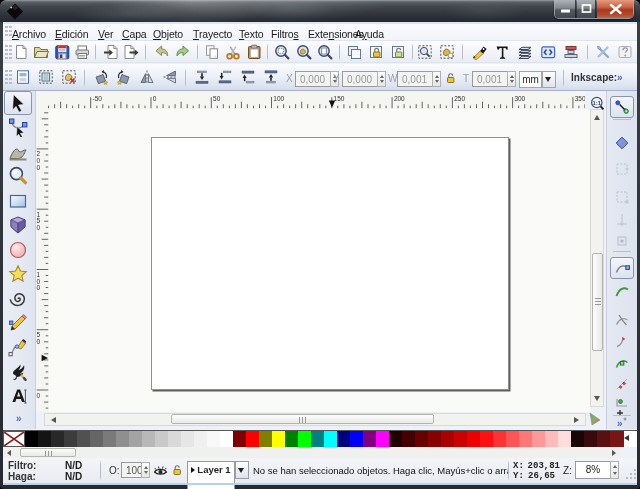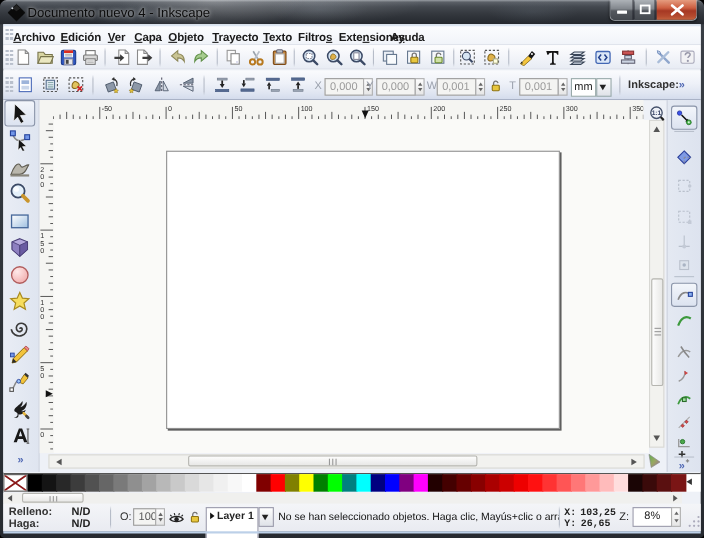--- a/index.html
+++ b/index.html
@@ -5,41 +5,40 @@
     <div class="ab" style="left:60px;top:2px;width:130px;height:20px;background:radial-gradient(ellipse 70px 14px at 50% 60%,rgba(160,175,190,.18),transparent 75%);"></div>
     <div class="ab" style="left:230px;top:0px;width:120px;height:22px;background:radial-gradient(ellipse 60px 16px at 50% 40%,rgba(150,165,180,.15),transparent 75%);"></div>
     <div class="ab" style="left:430px;top:0px;width:110px;height:22px;background:radial-gradient(ellipse 55px 15px at 50% 50%,rgba(140,155,170,.12),transparent 75%);"></div>
     <div class="glass" style="left:0;top:0;width:640px;height:22px;"></div>
     <div class="ab" style="left:180px;top:0;width:200px;height:22px;background:radial-gradient(ellipse 150px 30px at 50% 10%,rgba(255,255,255,.14),transparent 70%);"></div>
     <div class="ab" style="left:6px;top:3px;"><svg width="18" height="17" viewBox="0 0 18 17" style="">
         <path d="M9 0.8L16.8 8.5 9 16.2 1.2 8.5z" fill="#0a0a0a" stroke="#000" stroke-width=".4"></path>
         <path d="M5.5 4.8L9 1.6l3.5 3.2L9 7.2z" fill="#232323"></path>
         <circle cx="5.2" cy="4.4" r=".9" fill="#cfd4da"></circle>
       </svg></div>
-    <div id="titletext">Documento nuevo 4 - Inkscape</div>
     <div class="ab" style="left:554px;top:0;width:80px;height:19px;border:1px solid rgba(230,235,240,.55);border-top:none;border-radius:0 0 5px 5px;box-shadow:0 1px 2px rgba(0,0,0,.5);overflow:hidden;">
       <div class="ab" style="left:0;top:0;width:21px;height:19px;background:linear-gradient(180deg,#aeb3b8 0%,#82878d 42%,#54585e 52%,#43474d 100%);border-right:1px solid rgba(20,20,30,.7);">
         <svg width="21" height="19" viewBox="0 0 21 19" style="position:absolute;left:0;top:0;">
           <rect x="6" y="9.5" width="9" height="3" rx="0.5" fill="#fff"></rect>
         </svg>
       </div>
       <div class="ab" style="left:22px;top:0;width:19px;height:19px;background:linear-gradient(180deg,#aeb3b8 0%,#82878d 42%,#54585e 52%,#43474d 100%);border-right:1px solid rgba(20,20,30,.7);">
         <svg width="19" height="19" viewBox="0 0 19 19" style="position:absolute;left:0;top:0;">
           <rect x="5.5" y="5" width="8" height="7" fill="none" stroke="#fff" stroke-width="1.7"></rect>
         </svg>
       </div>
       <div class="ab" style="left:42px;top:0;width:38px;height:19px;background:linear-gradient(180deg,#e59c7f 0%,#cd5f41 38%,#a63823 52%,#b44b2f 78%,#c86a42 100%);">
         <svg width="38" height="19" viewBox="0 0 38 19" style="position:absolute;left:0;top:0;">
           <path d="M14 5l9.5 8M23.5 5L14 13" stroke="#fff" stroke-width="2.4" stroke-linecap="round"></path>
         </svg>
       </div>
     </div>
     <div id="client"></div>
     <div class="ab" style="left:3px;top:22px;width:634px;height:2px;background:#dce6f2;"></div>
-    <div class="ab" style="left:3px;top:24px;width:634px;height:16.5px;background:linear-gradient(180deg,#fbfcfe,#f1f4f9);border-bottom:1px solid #e0e4ec;font-weight:bold;">
+    <div class="ab" style="left:3px;top:24px;width:634px;height:16.5px;background:linear-gradient(180deg,#fbfcfe,#f1f4f9);border-bottom:1px solid #e0e4ec;">
       <div class="grip" style="left:2px;top:2px;height:12px;"></div>
       <div class="grip" style="left:6px;top:2px;height:12px;"></div>
       <div class="menuitem" style="left:9px;"><u>A</u>rchivo</div>
       <div class="menuitem" style="left:52px;"><u>E</u>dición</div>
       <div class="menuitem" style="left:95px;"><u>V</u>er</div>
       <div class="menuitem" style="left:119px;"><u>C</u>apa</div>
       <div class="menuitem" style="left:150px;"><u>O</u>bjeto</div>
       <div class="menuitem" style="left:190px;"><u>T</u>rayecto</div>
       <div class="menuitem" style="left:236px;"><u>T</u>exto</div>
       <div class="menuitem" style="left:268px;">Filtro<u>s</u></div>
@@ -681,21 +680,21 @@
     <div class="ab" style="left:3px;top:447.5px;width:617px;height:10px;background:#f0f0ee;">
       <div class="ab" style="left:4px;top:2px;border-top:3px solid transparent;border-bottom:3px solid transparent;border-right:4.5px solid #555;"></div>
       <div class="ab" style="right:4px;top:2px;border-top:3px solid transparent;border-bottom:3px solid transparent;border-left:4.5px solid #555;"></div>
       <div class="ab" style="left:17px;top:0.5px;width:56px;height:8.5px;background:linear-gradient(180deg,#fdfdfd,#e8e8e6);border:1px solid #b5b5b0;border-radius:2px;">
         <div class="ab" style="left:24px;top:2px;width:1px;height:5px;background:#999;"></div>
         <div class="ab" style="left:27px;top:2px;width:1px;height:5px;background:#999;"></div>
         <div class="ab" style="left:30px;top:2px;width:1px;height:5px;background:#999;"></div>
       </div>
     </div>
     <div class="ab" style="left:3px;top:458px;width:634px;height:25px;background:linear-gradient(180deg,#f4f5f8,#e9ebf1);font-size:10px;color:#222;">
-      <div class="ab" style="left:5px;top:2px;font-weight:bold;color:#333;">Relleno:</div>
+      <div class="ab" style="left:5px;top:2px;font-weight:bold;color:#333;">Filtro:</div>
       <div class="ab" style="left:62px;top:2px;font-weight:bold;">N/D</div>
       <div class="ab" style="left:5px;top:13px;font-weight:bold;color:#333;">Haga:</div>
       <div class="ab" style="left:62px;top:13px;font-weight:bold;">N/D</div>
       <div class="sep1" style="left:97px;top:2px;height:21px;"></div>
       <div class="ab" style="left:106px;top:7px;color:#333;">O:</div>
       <div class="spin" style="left:118px;top:4px;width:21px;color:#555;">100</div>
       <div class="spinbtn" style="left:138px;top:4px;"></div>
       <div class="ab" style="left:150px;top:5px;"><svg width="15" height="15" viewBox="0 0 15 15" style="">
           <path d="M1.5 9C4 5.5 11 5.5 13.5 9 11 12 4 12 1.5 9z" fill="none" stroke="#222" stroke-width="1.2"></path>
           <circle cx="7.5" cy="9" r="2" fill="#222"></circle>
@@ -704,21 +703,21 @@
       <div class="ab" style="left:167px;top:4px;"><svg width="15" height="15" viewBox="0 0 15 15" style="">
           <path d="M5.2 7.5v-1.6a2 2 0 0 1 4-0.3" fill="none" stroke="#777" stroke-width="1.2"></path>
           <rect x="4" y="7.5" width="6.4" height="5" rx="0.8" fill="#e8c73e" stroke="#8f7414"></rect>
         </svg></div>
       <div class="ab" style="left:184px;top:3px;width:48px;height:34px;background:#fff;border:1px solid #99a;font-weight:bold;font-size:9.5px;line-height:16px;text-align:center;"><span style="display:inline-block;width:0;height:0;border-top:3px solid transparent;border-bottom:3px solid transparent;border-left:4px solid #111;margin-right:2px;"></span>Layer 1</div>
       <div class="ab" style="left:232px;top:3px;width:14px;height:18px;background:linear-gradient(180deg,#fefefe,#dfe2e8);border:1px solid #99a;"></div>
       <div class="ab" style="left:235px;top:10px;border-left:3.5px solid transparent;border-right:3.5px solid transparent;border-top:5px solid #222;"></div>
       <div class="ab" style="left:250px;top:7px;width:255px;overflow:hidden;white-space:nowrap;font-size:9.5px;color:#111;">No se han seleccionado objetos. Haga clic, Mayús+clic o arrastr</div>
       <div class="sep1" style="left:505px;top:2px;height:21px;"></div>
       <div class="ab" style="left:510px;top:3px;font-family:'Liberation Mono',monospace;font-size:9px;font-weight:bold;">X:</div>
-      <div class="ab" style="left:520px;top:3px;width:37px;text-align:right;font-family:'Liberation Mono',monospace;font-size:9px;font-weight:bold;">103,25</div>
+      <div class="ab" style="left:520px;top:3px;width:37px;text-align:right;font-family:'Liberation Mono',monospace;font-size:9px;font-weight:bold;">203,81</div>
       <div class="ab" style="left:510px;top:13px;font-family:'Liberation Mono',monospace;font-size:9px;font-weight:bold;">Y:</div>
       <div class="ab" style="left:520px;top:13px;width:37px;text-align:center;font-family:'Liberation Mono',monospace;font-size:9px;font-weight:bold;">26,65</div>
       <div class="ab" style="left:560px;top:7px;color:#222;">Z:</div>
       <div class="ab" style="left:572px;top:3px;width:36px;height:18px;background:#fff;border:1px solid #99a;font-size:10px;text-align:center;line-height:16px;">8%</div>
       <div class="spinbtn" style="left:607px;top:3px;height:18px;"></div>
       <div class="ab" style="left:622px;top:10px;"><svg width="12" height="12" viewBox="0 0 12 12" style="">
           <circle cx="10" cy="2" r="1" fill="#aab"></circle>
           <circle cx="6" cy="6" r="1" fill="#aab"></circle>
           <circle cx="10" cy="6" r="1" fill="#aab"></circle>
           <circle cx="2" cy="10" r="1" fill="#aab"></circle>

